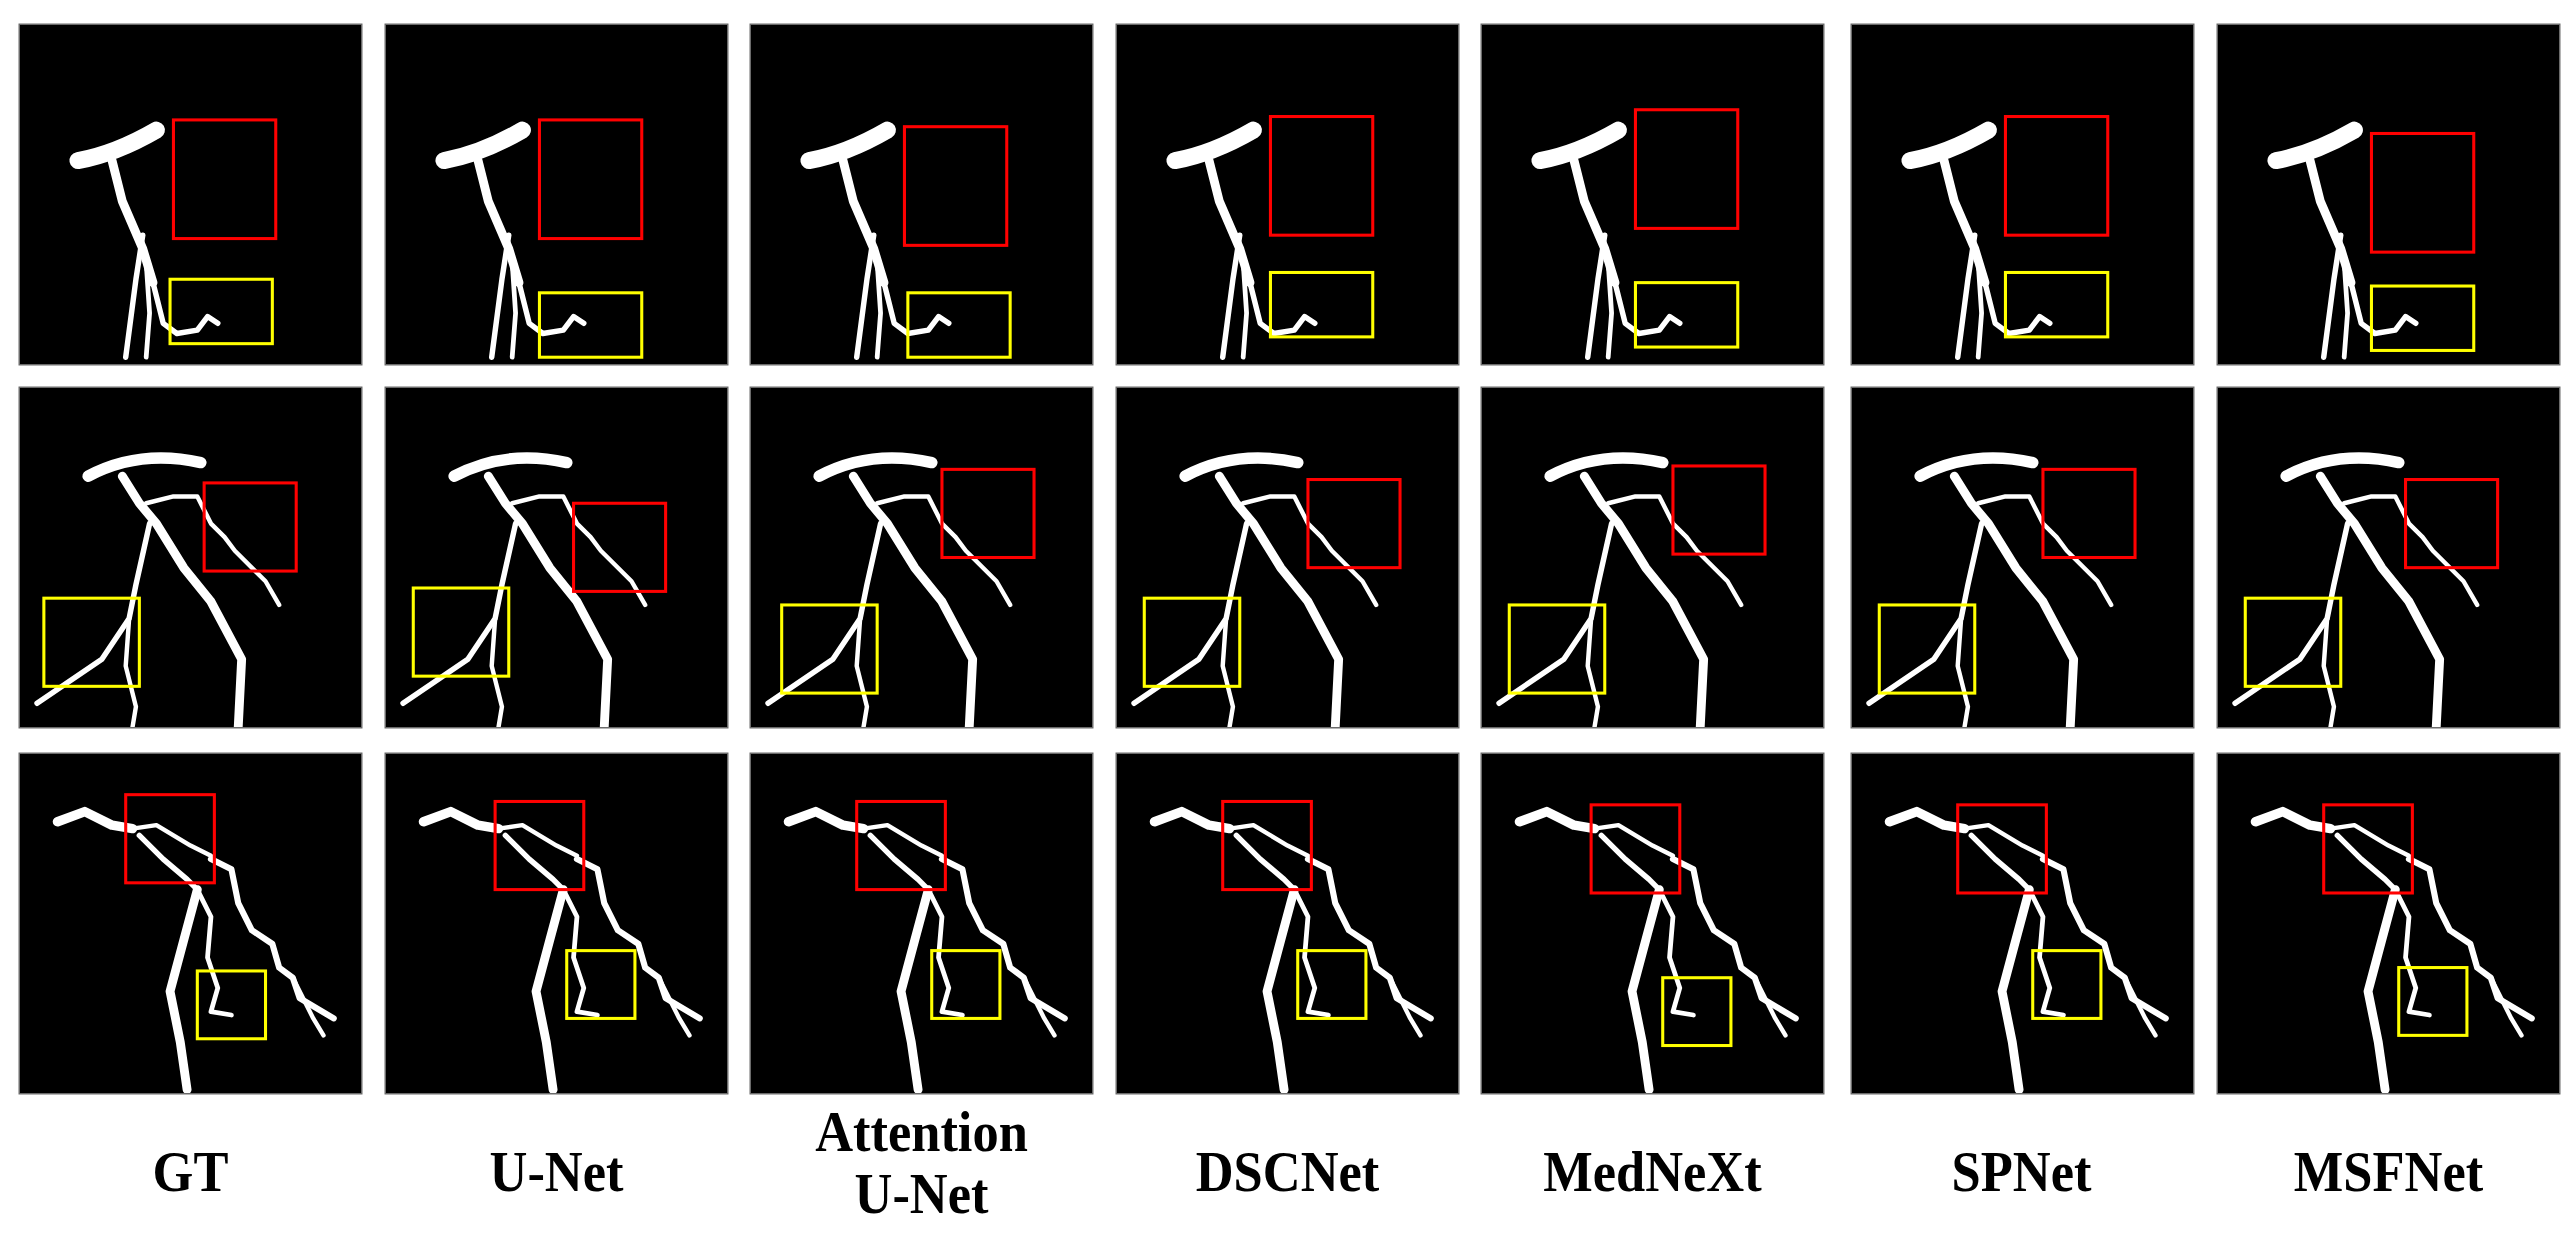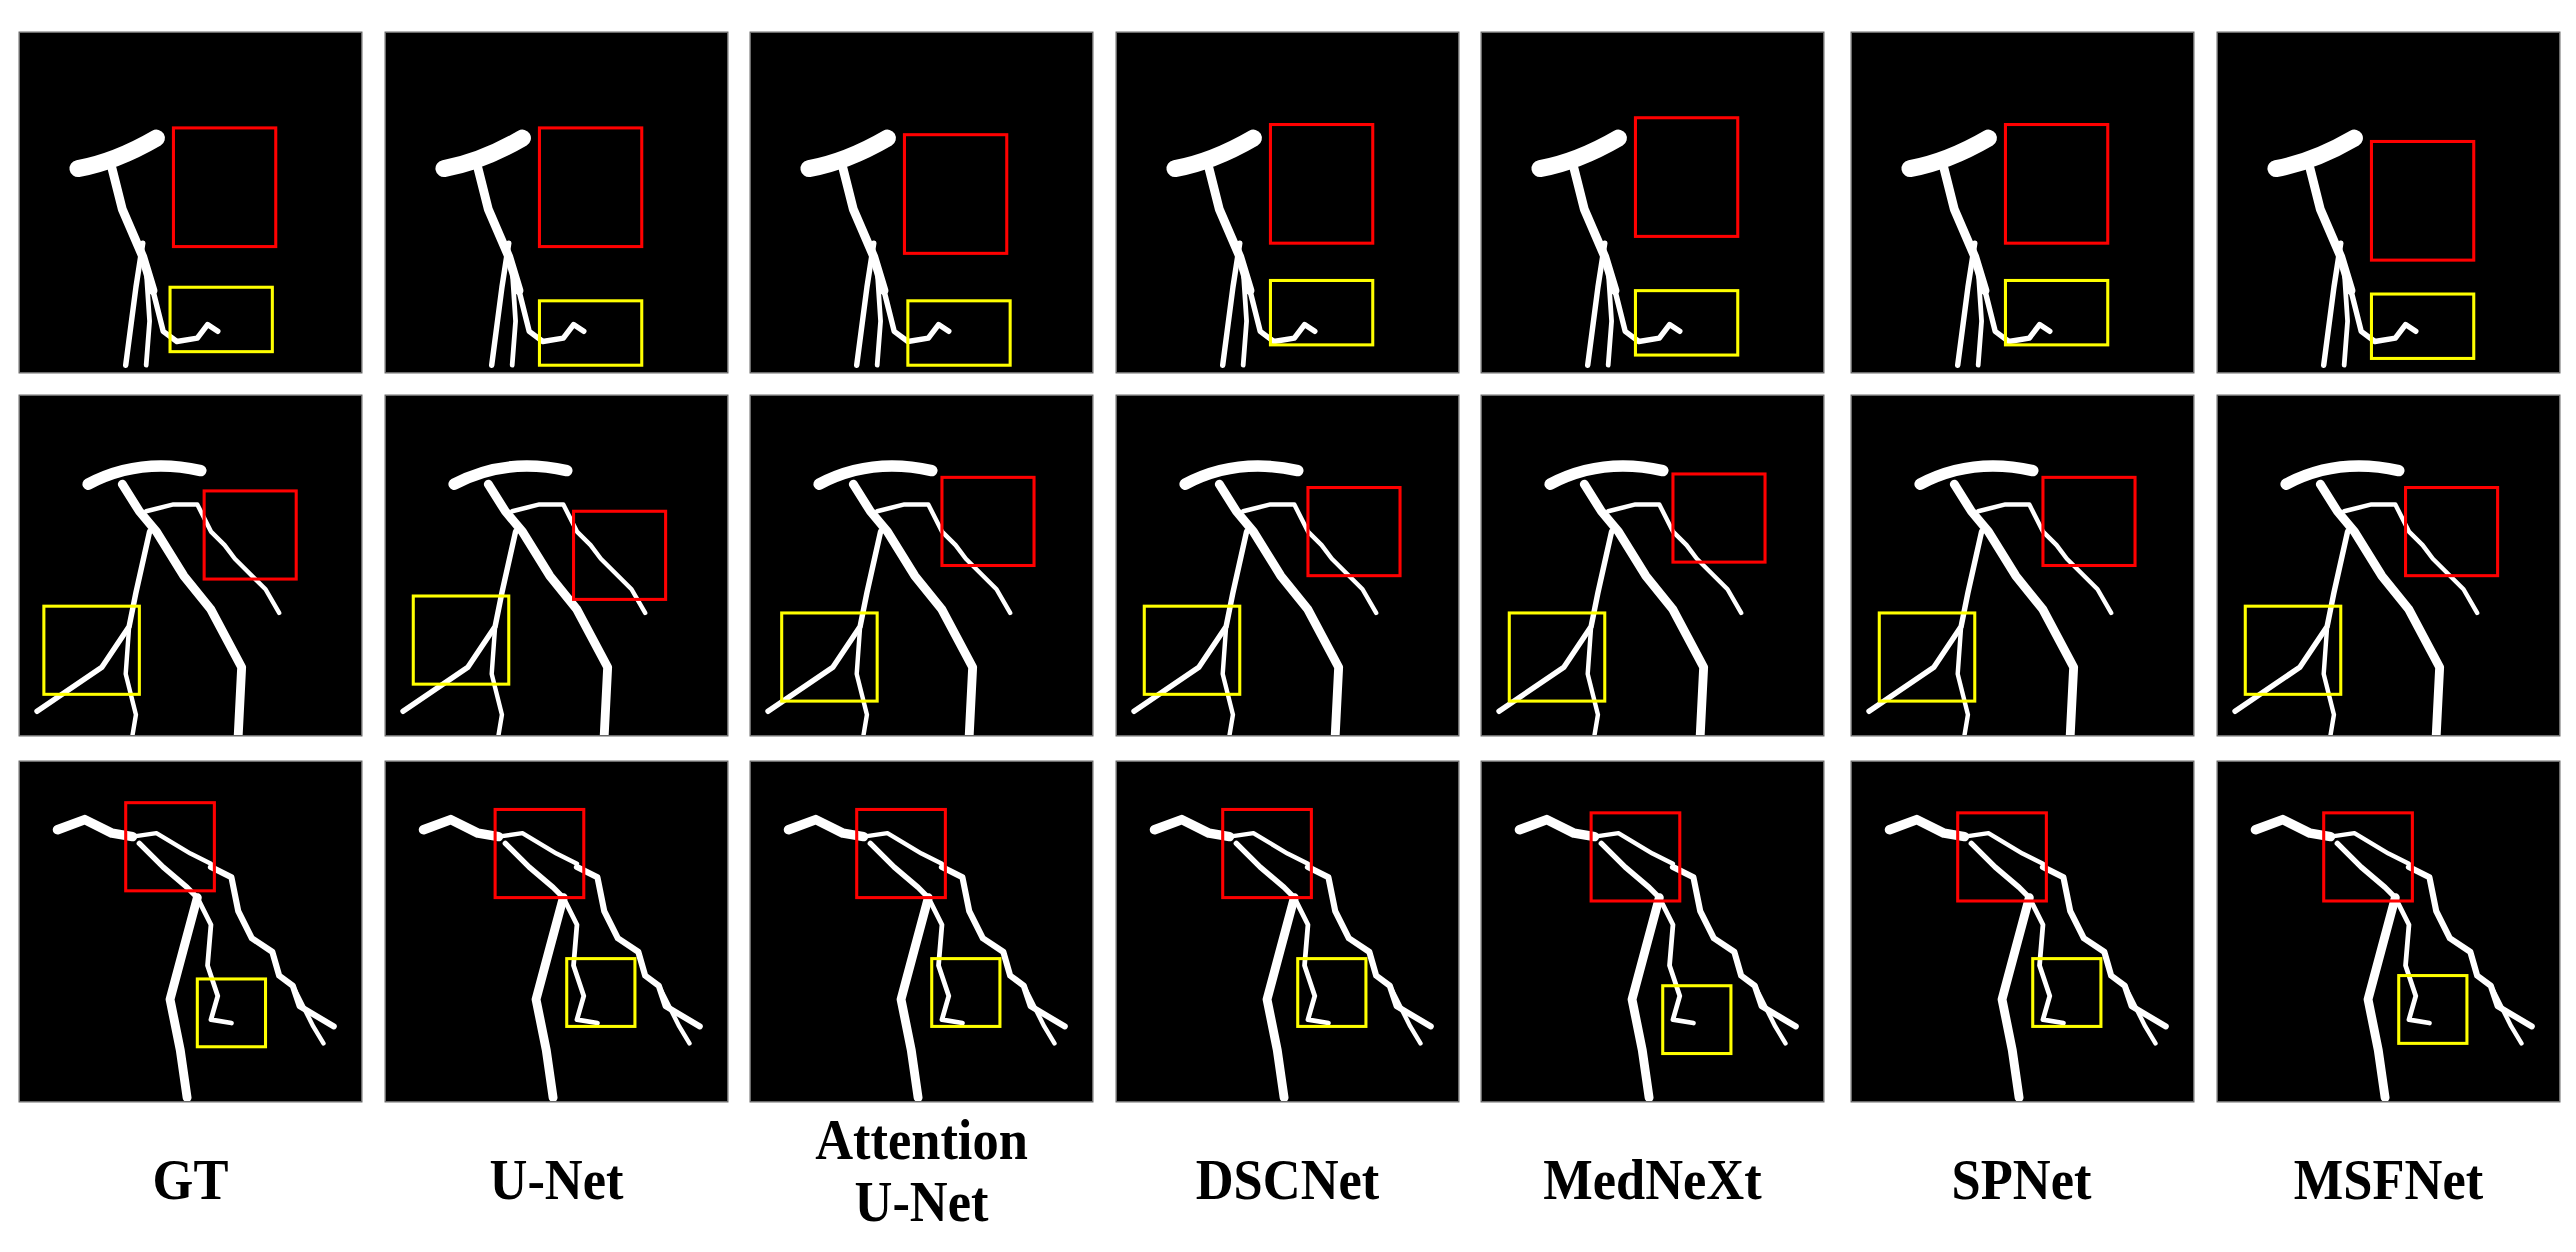--- a/index.html
+++ b/index.html
@@ -1,17 +1,17 @@
 <!DOCTYPE html>
 <html style="font-size:11.7px"><head>
 <meta charset="utf-8">
 <style>
   html, body { margin: 0; padding: 0; background: #ffffff; }
   body { width: 2576px; height: 1252px; position: relative; overflow: hidden; }
-  .figure { position: absolute; left: 0; top: 8px; width: 2576px; height: 1120px; }
+  .figure { position: absolute; left: 0; top: 0; width: 2576px; height: 1120px; }
   .panel {
     position: absolute; width: 341px; height: 339px; background: #000;
     box-shadow: 0 0 0 1.5px #6b6b6b;
   }
   .panel svg { width: 100%; height: 100%; display: block; }
   .label {
     position: absolute; top: 1101px; width: 345px; text-align: center;
     font-family: "Liberation Serif", "DejaVu Serif", serif; font-weight: bold;
     font-size: 57px; line-height: 62px; color: #000;
     transform: scaleX(0.92);

